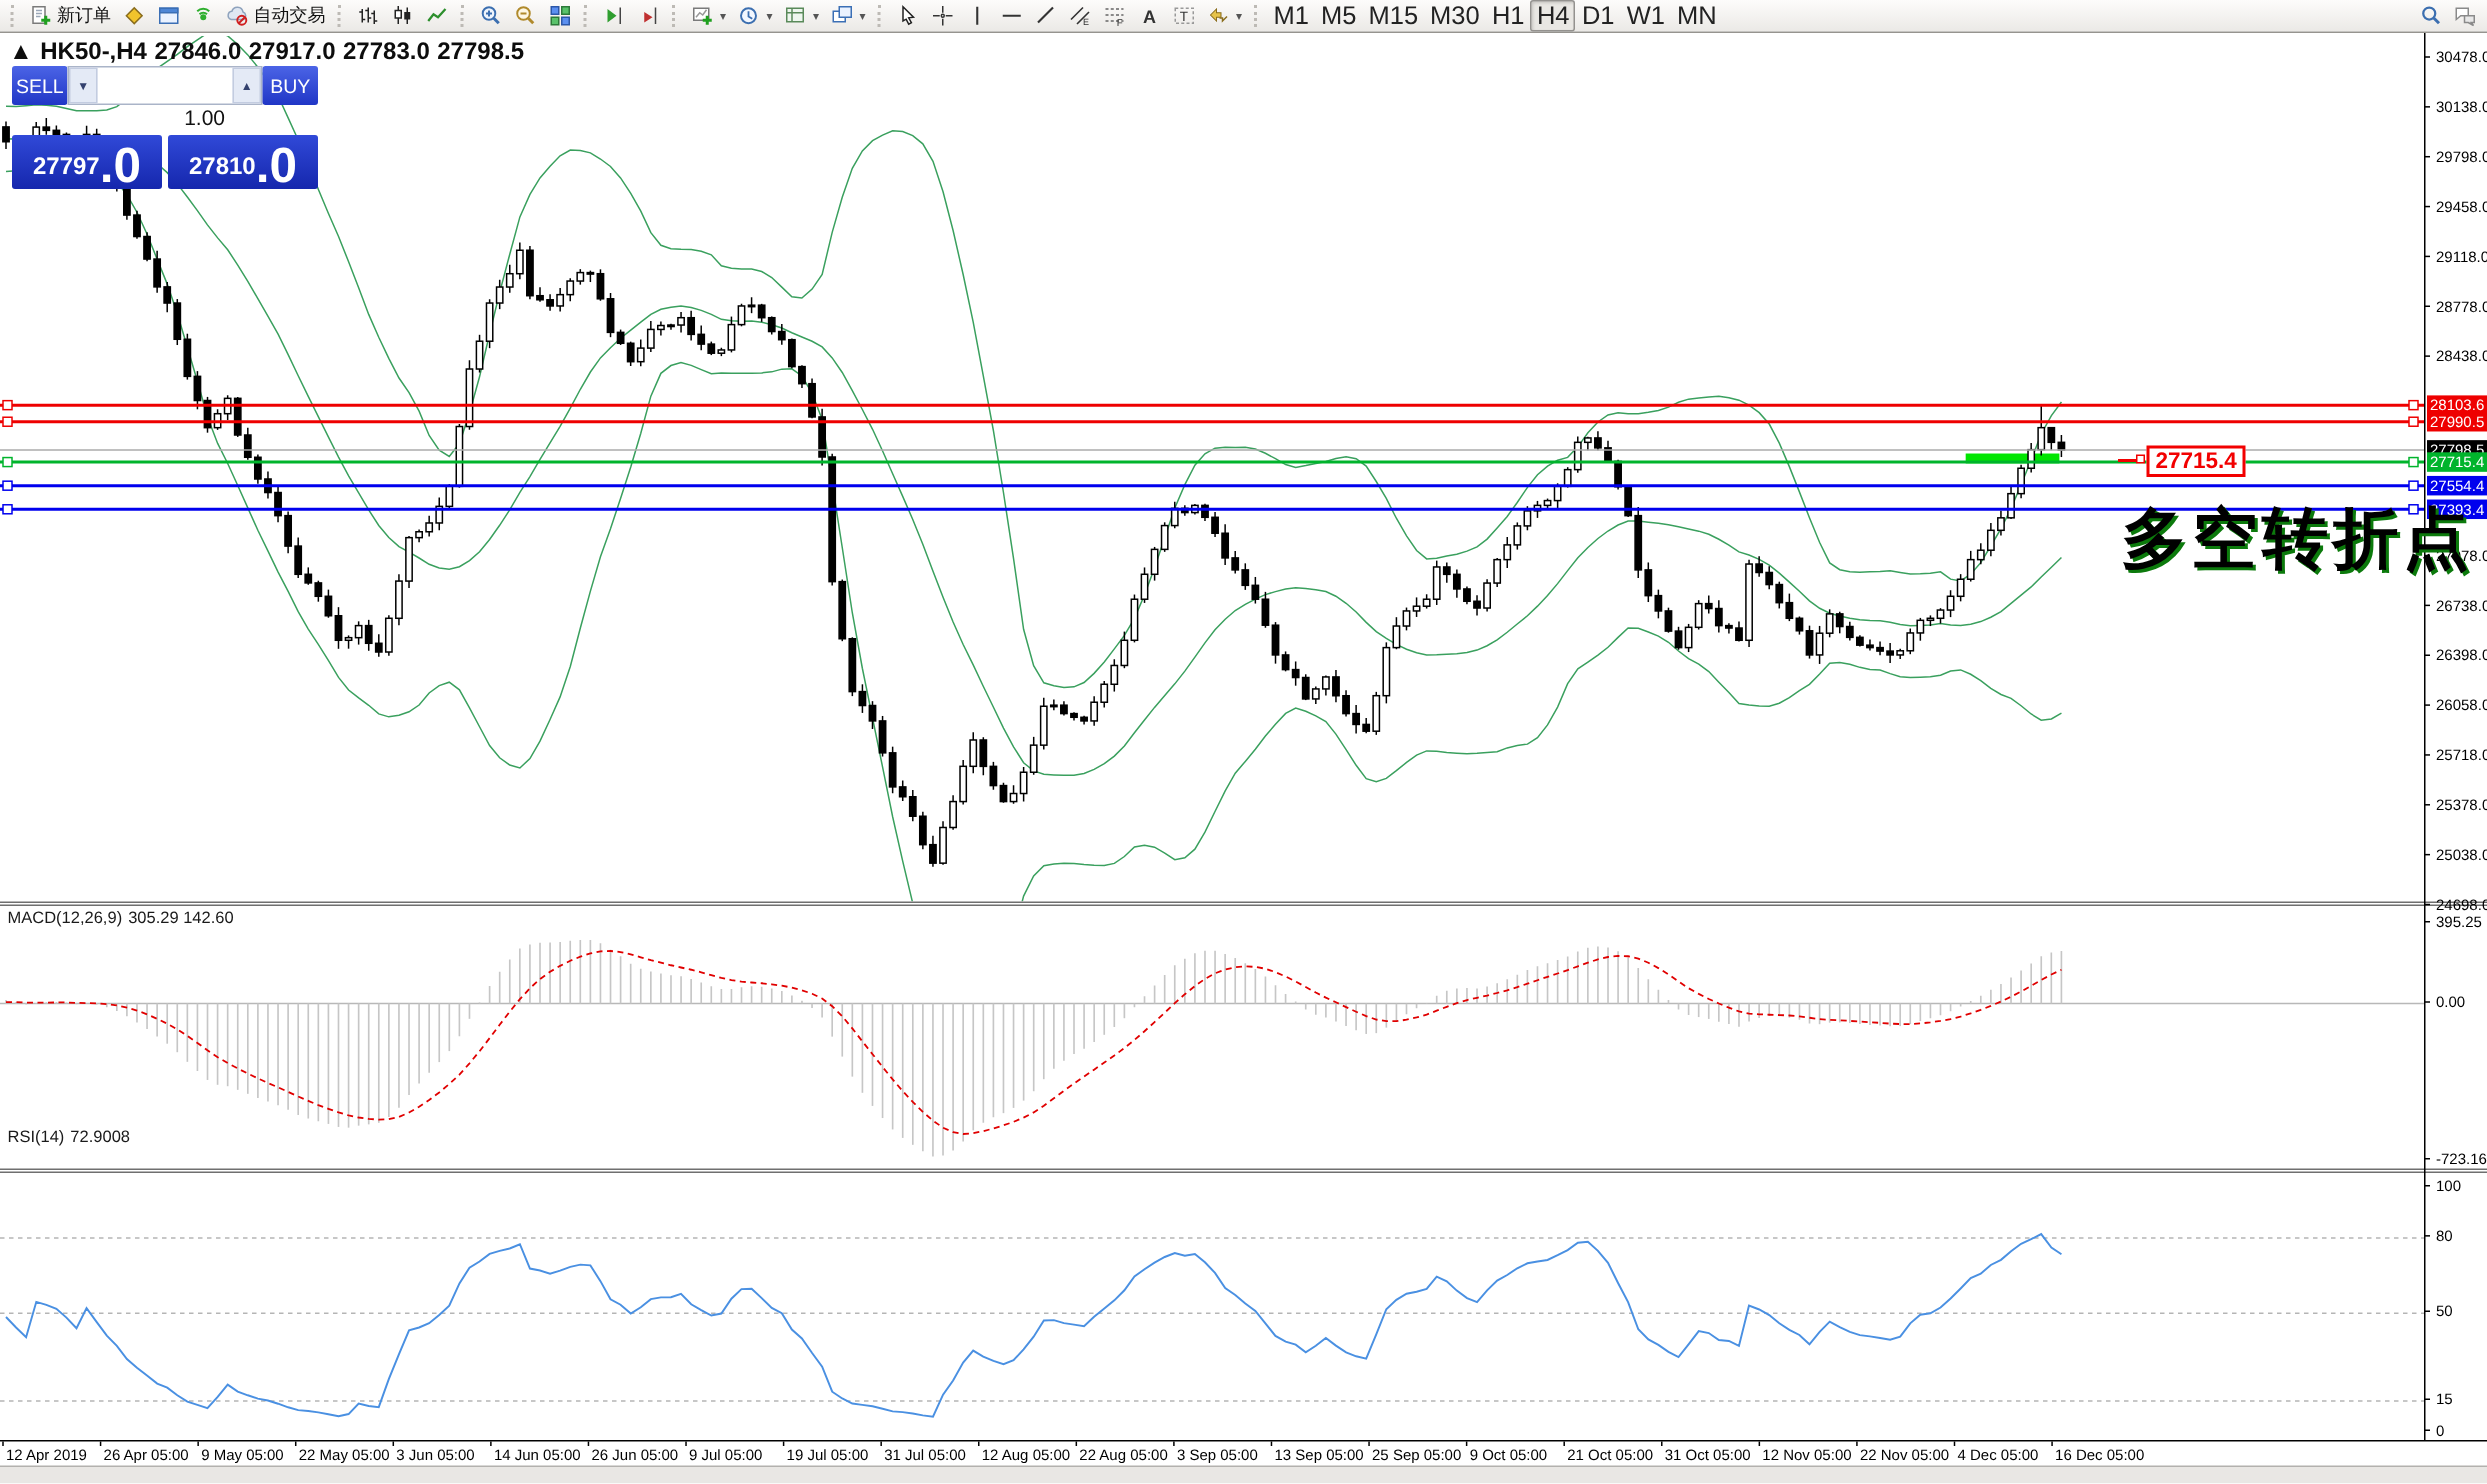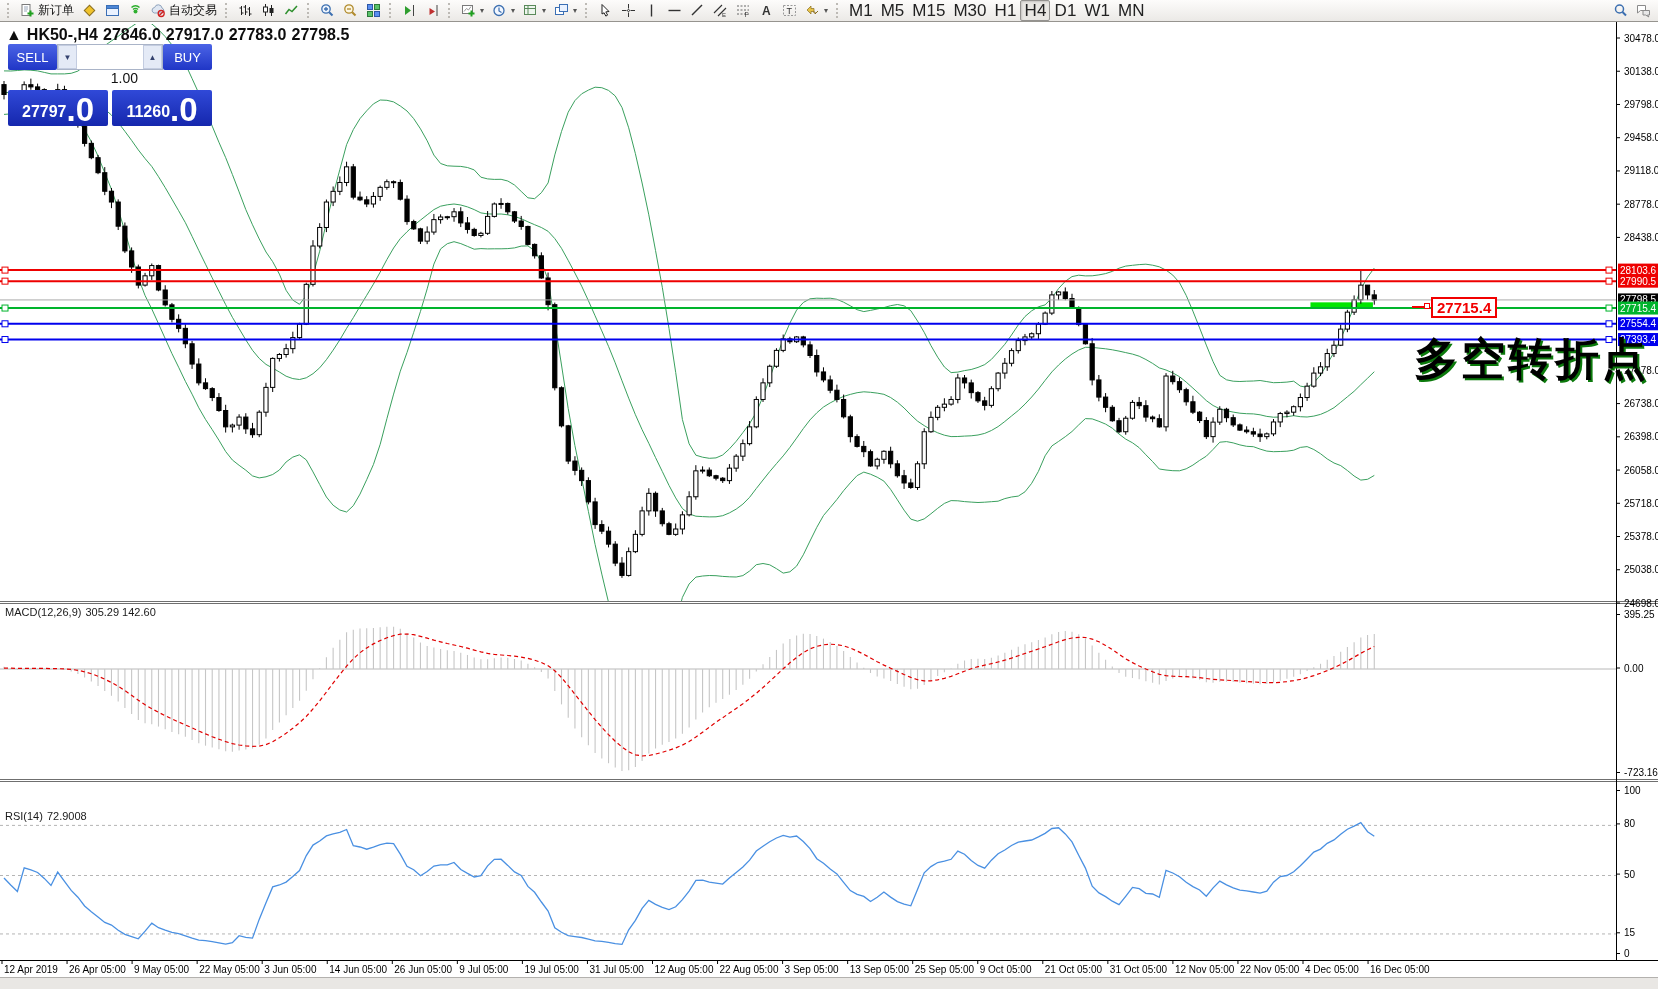--- a/index.html
+++ b/index.html
@@ -16,34 +16,34 @@
   .tbtn .dd{font-size:8px;color:#555;margin-left:1px;}
   .tf{justify-content:center;min-width:22px;font-size:17px;color:#222;}
   .grip{width:3px;height:15px;margin:0 4px;border-left:2px dotted #bdbab5;}
   .spacer{margin-left:auto;}
   
   #chart-svg{position:absolute;top:0;left:0;z-index:1;}
   #title{position:absolute;left:6px;top:26px;z-index:5;font-size:16px;font-weight:700;color:#0d0d0d;}
   #title span{margin-right:5px;}
   #trade-panel{position:absolute;left:8px;top:44px;width:204px;z-index:6;font-family:inherit;}
   .tp-row1{display:flex;height:26px;}
-  .tp-btn{width:49px;display:flex;align-items:center;justify-content:center;color:#fff;
+  .tp-btn{width:37px;display:flex;align-items:center;justify-content:center;color:#fff;
     font-size:13px;background:linear-gradient(#4b64e6,#2036c6);border-radius:2px;cursor:pointer;}
   .tp-vol{flex:1;display:flex;background:#fff;border:1px solid #aab4c8;box-sizing:border-box;}
   .tp-spin{width:17px;display:flex;align-items:center;justify-content:center;background:#e4eaf6;
     color:#33416e;font-size:8px;border:1px solid #c3cce0;cursor:pointer;}
   .tp-volval{flex:1;display:flex;align-items:center;justify-content:flex-end;padding-right:5px;
     font-size:14px;color:#111;margin-top:33px;}
   .tp-row2{display:flex;gap:4px;margin-top:20px;align-items:center;}
   .tp-price{flex:1;height:35px;display:flex;align-items:flex-end;justify-content:center;
     background:linear-gradient(#3049d8,#1527ad);border-radius:2px;color:#fff;cursor:pointer;padding-bottom:1px;}
   .tp-pm{font-size:16px;font-weight:700;line-height:26px;}
   .tp-pb{font-size:33px;font-weight:600;line-height:30px;}
   #macd-label{position:absolute;left:5px;top:606px;z-index:5;font-size:11px;color:#1a1a1a;}
-  #rsi-label{position:absolute;left:5px;top:810px;z-index:5;font-size:11px;color:#1a1a1a;}
+  #rsi-label{position:absolute;left:5px;top:752px;z-index:5;font-size:11px;color:#1a1a1a;}
   #macd-label span,#rsi-label span{margin-right:4px;margin-top:29px;}
   #annotation{position:absolute;left:1431px;top:297px;z-index:7;border:2px solid #f20000;
     background:#fff;color:#f20000;font-size:15px;font-weight:700;padding:0 4px;line-height:17px;}
   .ann-dash{position:absolute;left:1412px;top:306px;width:12px;height:2px;background:#f20000;z-index:7;}
   .ann-sq{position:absolute;left:1424px;top:303px;width:6px;height:6px;background:#fff;
     border:1px solid #f20000;box-sizing:border-box;z-index:7;}
   #callout{position:absolute;left:1414px;top:330px;z-index:7;font-size:44px;font-weight:700;
     letter-spacing:3px;color:#2be22;text-shadow:2px 2px 0 #0c7a0c;white-space:nowrap;}
 </style>
 </head>
@@ -1066,21 +1066,21 @@
       <div class="tp-spin">▲</div>
     </div>
     <div class="tp-btn">BUY</div>
   </div>
   <div class="tp-row2">
     <div class="tp-price">
       <span class="tp-pm">27797</span>
         <span class="tp-pb">.0</span>
     </div>
     <div class="tp-price">
-      <span class="tp-pm">11260</span>
+      <span class="tp-pm">27810</span>
         <span class="tp-pb">.0</span>
     </div>
   </div>
 </div>
 
 <div id="macd-label">
   <span>MACD(12,26,9)</span><span>305.29 142.60</span>
 </div>
 <div id="rsi-label">
   <span>RSI(14)</span><span>72.9008</span>

